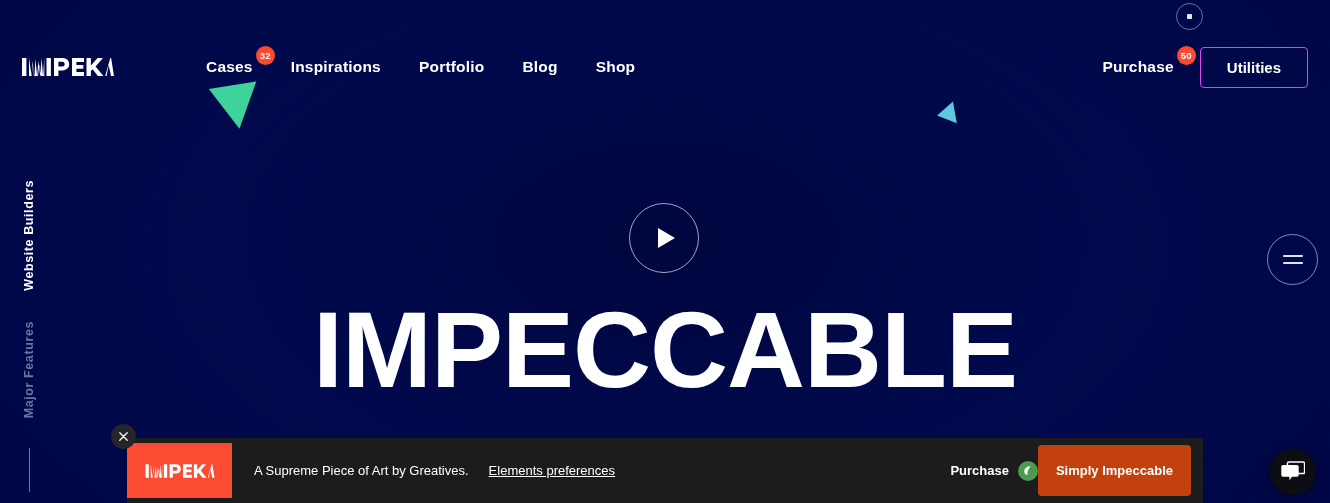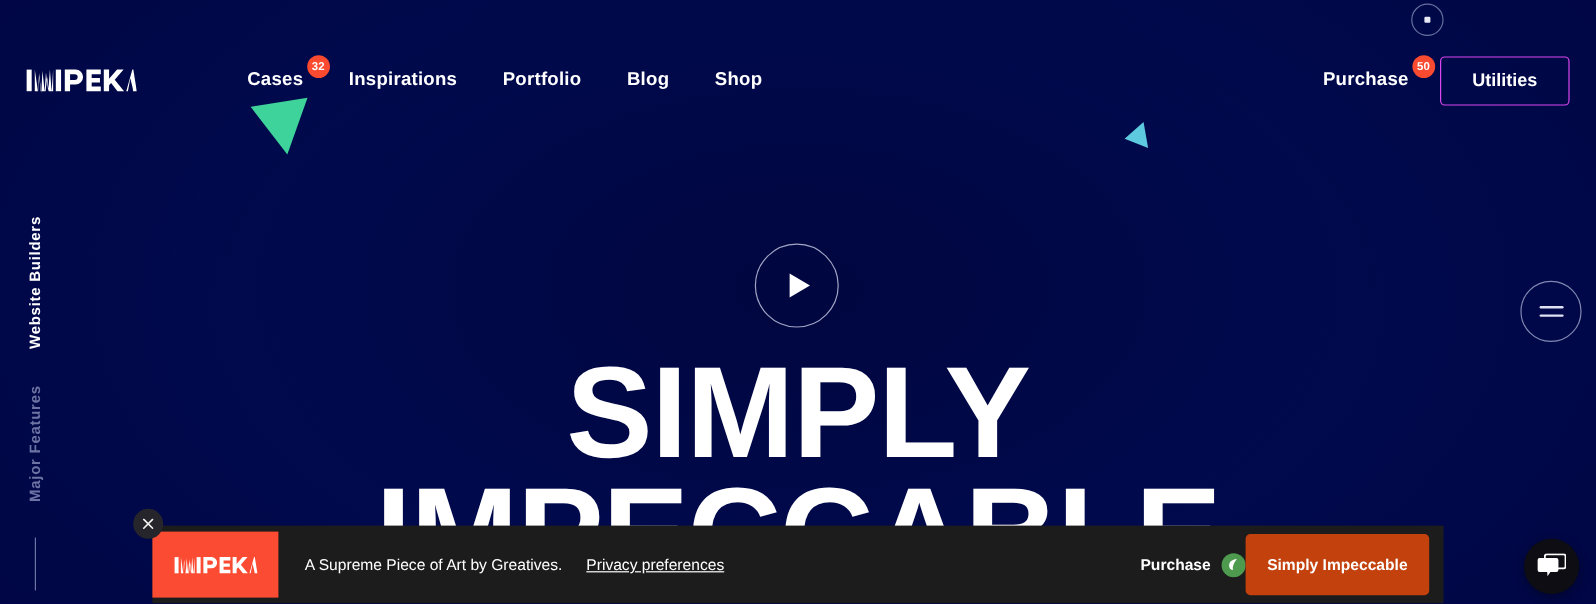--- a/index.html
+++ b/index.html
@@ -314,21 +314,20 @@
   <div class="rail-label active">Website Builders</div>
   <div class="rail-label dim">Major Features</div>
   <div class="rail-line"></div>
 </div>
 
 <div class="play-btn">
   <div class="play-tri"></div>
 </div>
 
 <div class="headline">
-  <span class="l1">SIMPLY</span>
   <span class="l2">IMPECCABLE</span>
 </div>
 
 <div class="menu-circle">
   <span></span>
   <span></span>
 </div>
 
 <div class="banner">
 
@@ -344,21 +343,21 @@
       <path d="M7 3 L9.6 21 L10.6 6 L12.4 22.5 L13.4 4 L15.2 21.5 L16.3 5.5 L18.2 21 L19.6 3 L21 21.5 L22.3 3 L22.3 21 L18.6 21 L17.3 9 L16 21 L11.9 21 L10.8 10 L9.7 21 L7 21 Z" fill="#ffffff"></path>
       <rect x="24.5" y="3" width="4.4" height="18" fill="#ffffff"></rect>
       <path d="M32 3 H41 a6.2 6.2 0 0 1 0 12.4 H36.4 V21 H32 Z M36.4 6.8 V11.6 H40.3 a2.4 2.4 0 0 0 0-4.8 Z" fill="#ffffff"></path>
       <path d="M50 3 H62 V6.9 H54.4 V10.1 H61.3 V13.8 H54.4 V17.1 H62 V21 H50 Z" fill="#ffffff"></path>
       <path d="M64.5 3 H68.9 V10.6 L75.6 3 H81 L73.6 11.4 L81.4 21 H75.9 L70.6 14.2 L68.9 16.1 V21 H64.5 Z" fill="#ffffff"></path>
       <path d="M83.2 21 L88.3 3 L89.1 3 L92 21 L88.9 21 L88.6 18.6 L86.6 10.2 L84.6 21 Z" fill="#ffffff"></path>
     </svg>
   </div>
 
   <div class="banner-text">A Supreme Piece of Art by Greatives.</div>
-  <div class="banner-link">Privacy preferences</div>
+  <div class="banner-link">Elements preferences</div>
 
   <div class="banner-right">
     <div class="purchase">
       <span>Purchase</span>
       <span class="leaf">
         <svg width="11" height="11" viewBox="0 0 12 12">
           <path d="M9.5 1 C4 1.5 2 4.5 2.6 8 C3 10 4.5 11 6 11 C5.2 8 6.5 5 9.5 1 Z" fill="#ffffff"></path>
         </svg>
       </span>
     </div>

